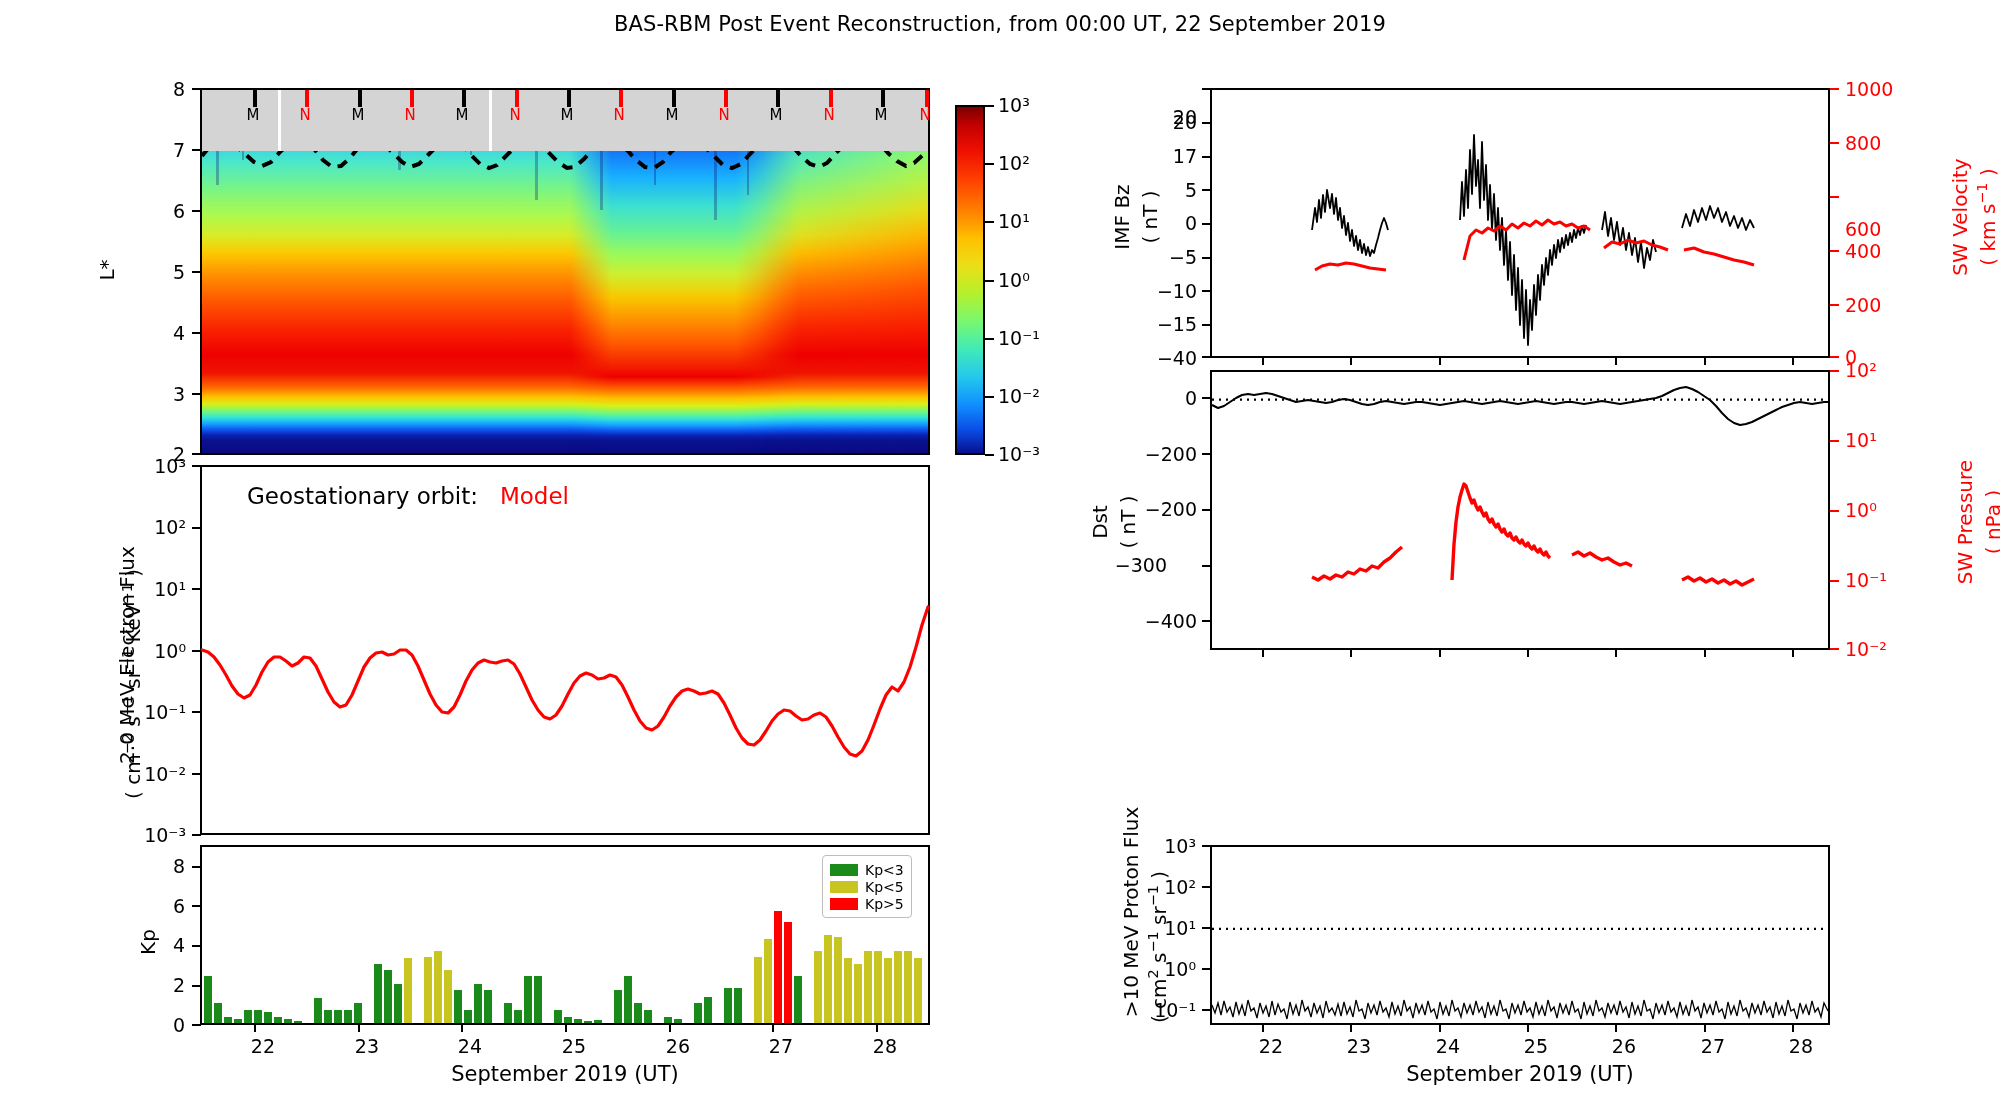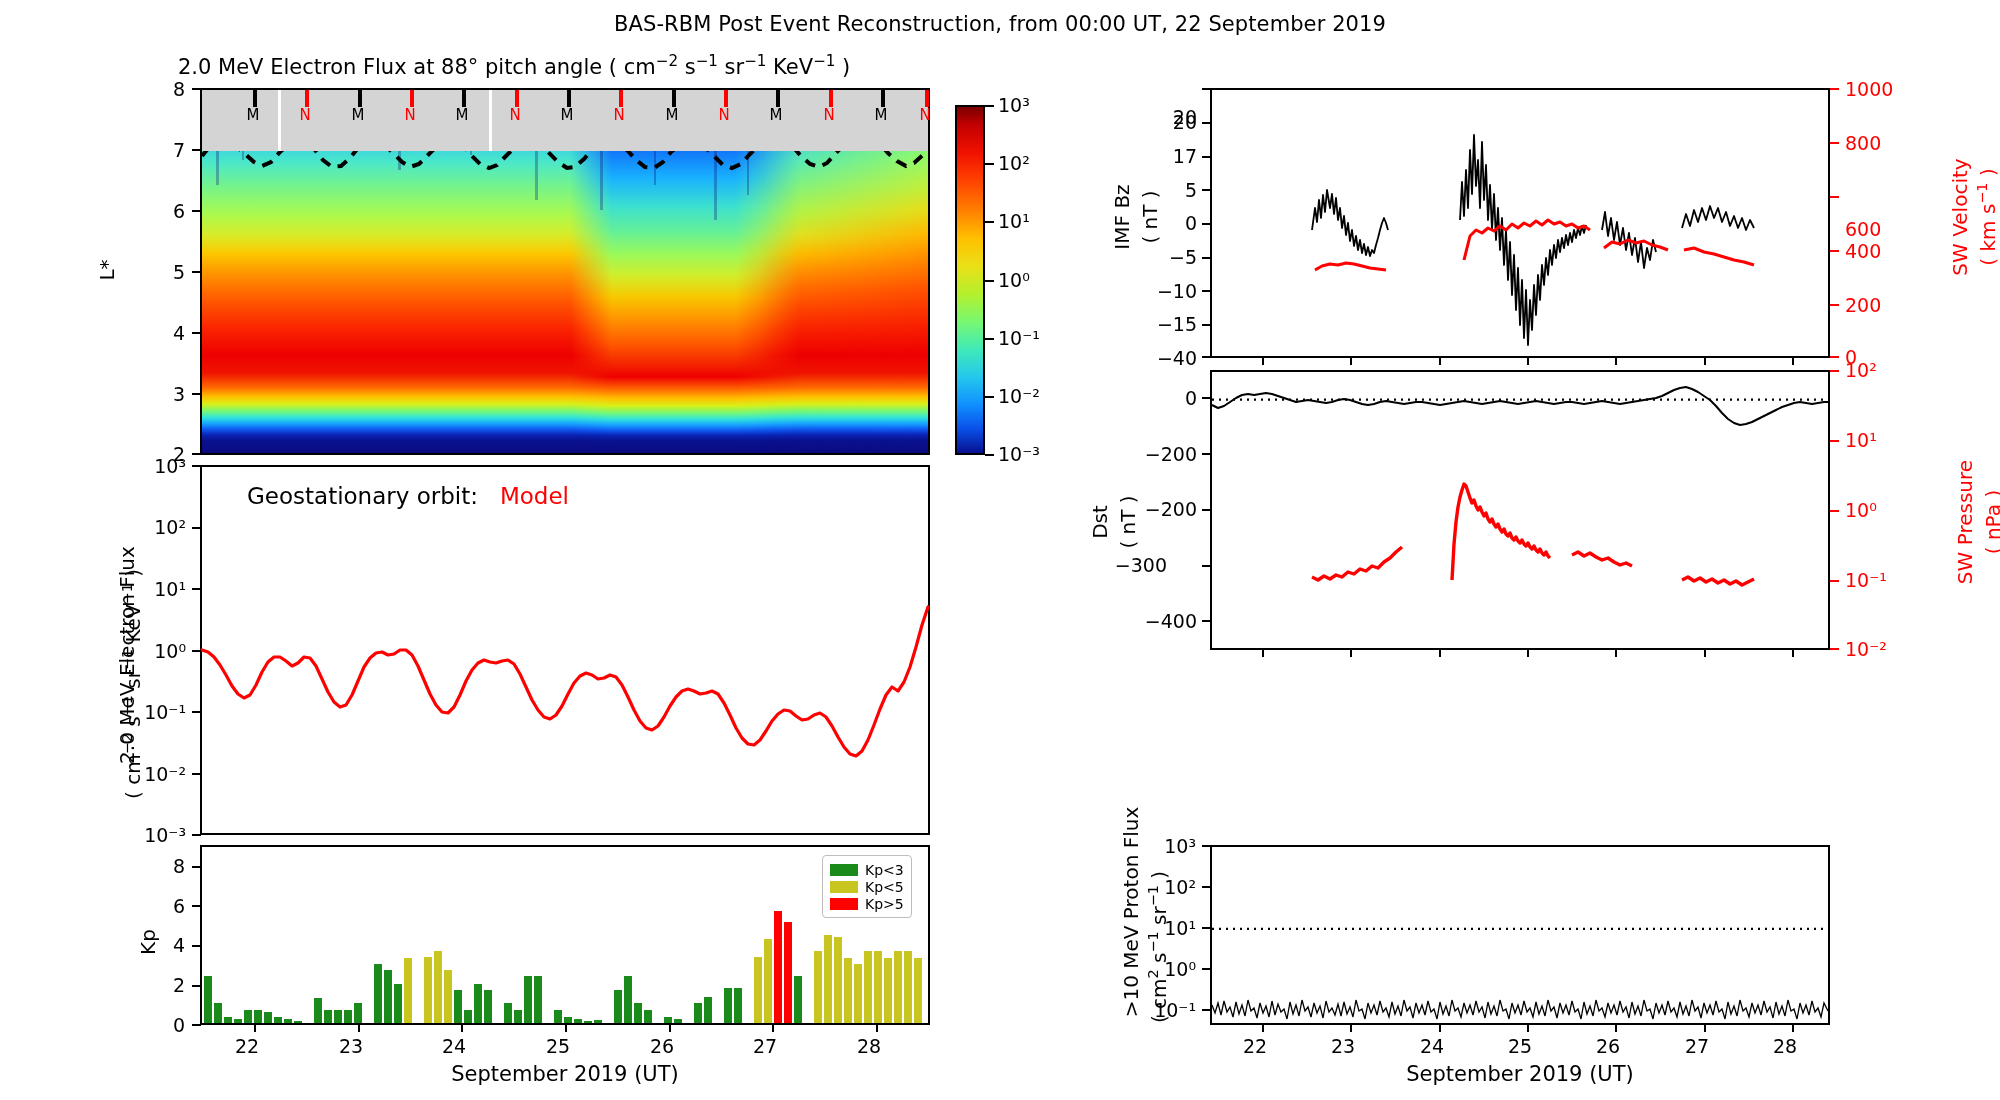--- a/index.html
+++ b/index.html
@@ -54,21 +54,21 @@
     font-size: 21px;
     text-align: center;
     white-space: nowrap;
   }
   .tick-label {
     position: absolute;
     font-size: 19px;
     white-space: nowrap;
     text-align: right;
   }
-  .tick-label.center { text-align: left; }
+  .tick-label.center { text-align: right; }
   .tick-label.left { text-align: left; }
   .tick-label.red { color: #ff0000; }
   .tick {
     position: absolute;
     background: #000;
   }
   svg { display: block; overflow: visible; }
   .mn-band {
     position: absolute;
     background: #d4d4d4;
@@ -124,23 +124,20 @@
   .geo-label .model { color: #ff0000; }
   sup { font-size: 0.72em; vertical-align: super; line-height: 0; }
 </style>
 </head>
 <body>
 
 <div class="fig">
 
   <div class="suptitle">BAS-RBM Post Event Reconstruction, from 00:00 UT, 22 September 2019</div>
 
-  <div class="panel-title" style="left:178px; top:55px;">
-    <span>2.0 MeV Electron Flux at 88</span><span>°</span><span> pitch angle ( cm</span><sup>−2</sup><span> s</span><sup>−1</sup><span> sr</span><sup>−1</sup><span> KeV</span><sup>−1</sup><span> )</span>
-  </div>
 
   <div class="axis-frame" style="left:200px; top:88px; width:730px; height:367px; border-width:2px; overflow:hidden;">
     <svg width="726" height="363" viewBox="0 0 726 363">
       <defs>
         <linearGradient id="jetV" x1="0" y1="0" x2="0" y2="1">
           <stop offset="0.000" stop-color="#0a0a8c"></stop>
           <stop offset="0.060" stop-color="#0d3ad4"></stop>
           <stop offset="0.130" stop-color="#1060ff"></stop>
           <stop offset="0.200" stop-color="#19a0ff"></stop>
           <stop offset="0.270" stop-color="#34d8e8"></stop>

